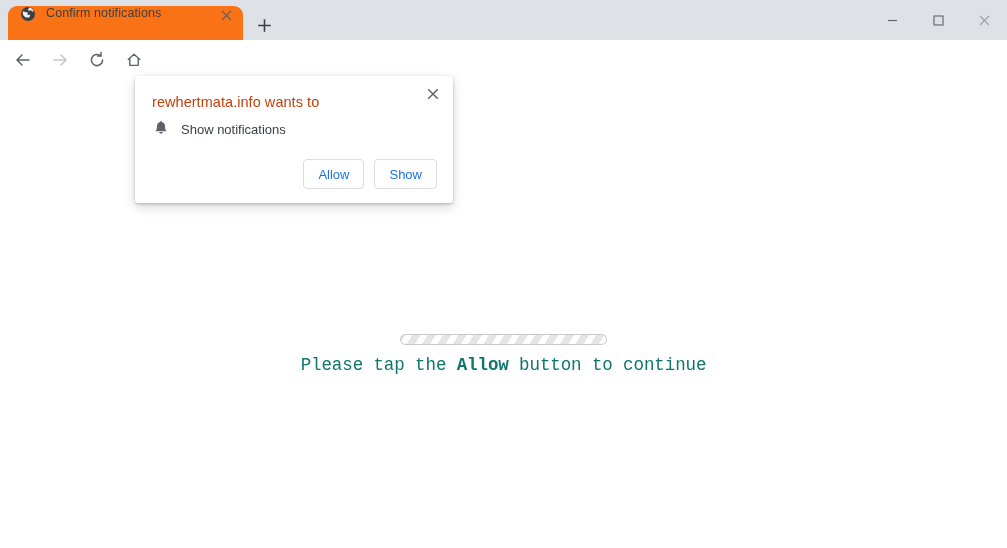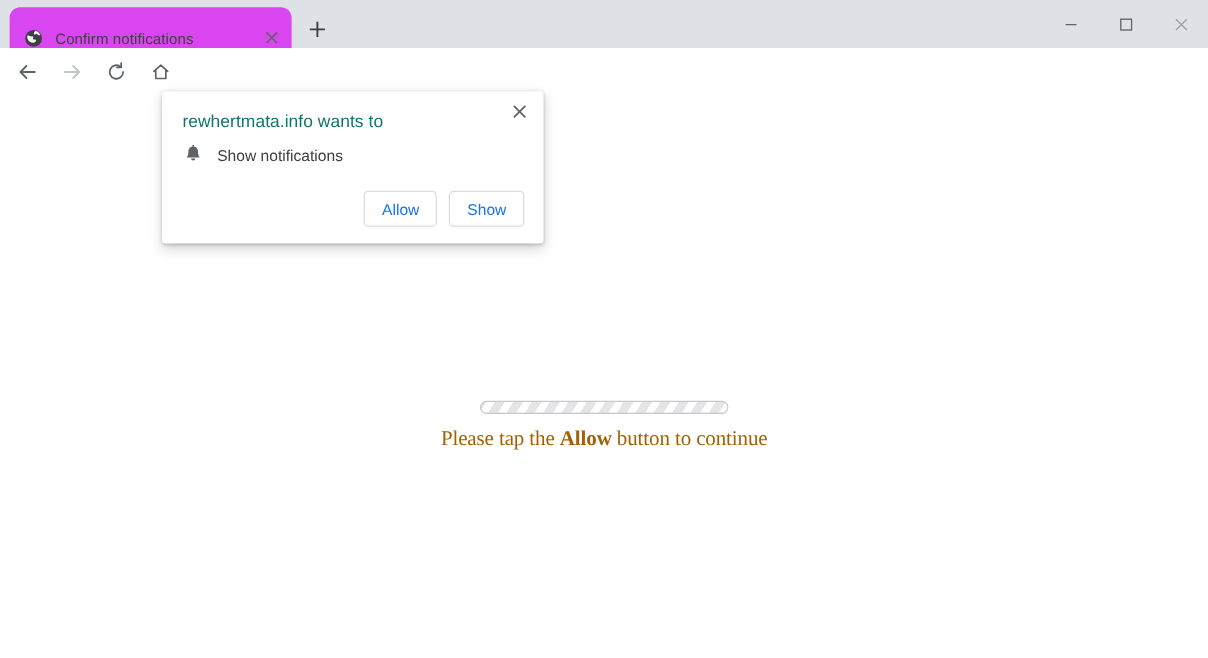--- a/index.html
+++ b/index.html
@@ -15,23 +15,23 @@
   
   .browser { width: 1007px; height: 548px; position: relative; background:#fff; }
 
   .tabstrip {
     position: absolute; left:0; top:0; width:1007px; height:40px;
     background:#dee1e6;
   }
 
   .tab {
     position:absolute; left:8px; top:6px; width:235px; height:34px;
-    background:#d946ef;
+    background:#f97316;
     border-radius:9px 9px 0 0;
-    display:flex; align-items:flex-end;
+    display:flex; align-items:flex-start;
     padding:0 8px 0 12px;
   }
   .tab-favicon { width:16px; height:16px; flex:0 0 16px; margin-right:10px; display:block; }
   .tab-title {
     flex:1 1 auto; font-size:12.5px; color:#3c4043;
     white-space:nowrap; overflow:hidden; text-overflow:ellipsis;
     letter-spacing:0.1px;
   }
   .tab-close {
     flex:0 0 18px; width:18px; height:18px; margin-left:6px;
@@ -119,41 +119,41 @@
     border:1px solid #c8c8c8;
     background-color:#e8e8e8;
     background-image: repeating-linear-gradient(
       -58deg,
       #ffffff 0px, #ffffff 6px,
       #e3e5e7 6px, #e3e5e7 13px
     );
   }
   .page-msg {
     margin-top:10px;
-    font-size:17.5px; color:#a16207;
-    font-family:Liberation Serif, serif;
+    font-size:17.5px; color:#0f766e;
+    font-family:Liberation Mono, monospace;
     letter-spacing:-0.1px;
   }
   .page-msg b { font-weight:bold; }
 
   
   .perm {
     position:absolute; left:135px; top:76px; width:318px; height:127px;
     background:#ffffff;
     border-radius:3px;
     box-shadow: 0 1px 3px rgba(0,0,0,0.20), 0 4px 11px rgba(0,0,0,0.17);
   }
   .perm-close {
     position:absolute; right:6px; top:5px; width:28px; height:28px;
     display:flex; align-items:center; justify-content:center;
     cursor:pointer; border-radius:50%;
   }
   .perm-title {
     position:absolute; left:17px; top:18px;
-    font-size:14.5px; color:#0f766e;
+    font-size:14.5px; color:#c2410c;
     font-family:"Liberation Sans", sans-serif;
     letter-spacing:0.05px;
   }
   .perm-row {
     position:absolute; left:17px; top:44px;
     display:flex; align-items:center;
   }
   .perm-row-ico { width:18px; height:18px; flex:0 0 18px; display:block; }
   .perm-row-label { margin-left:11px; font-size:13px; color:#3c4043; }
   .perm-actions {

